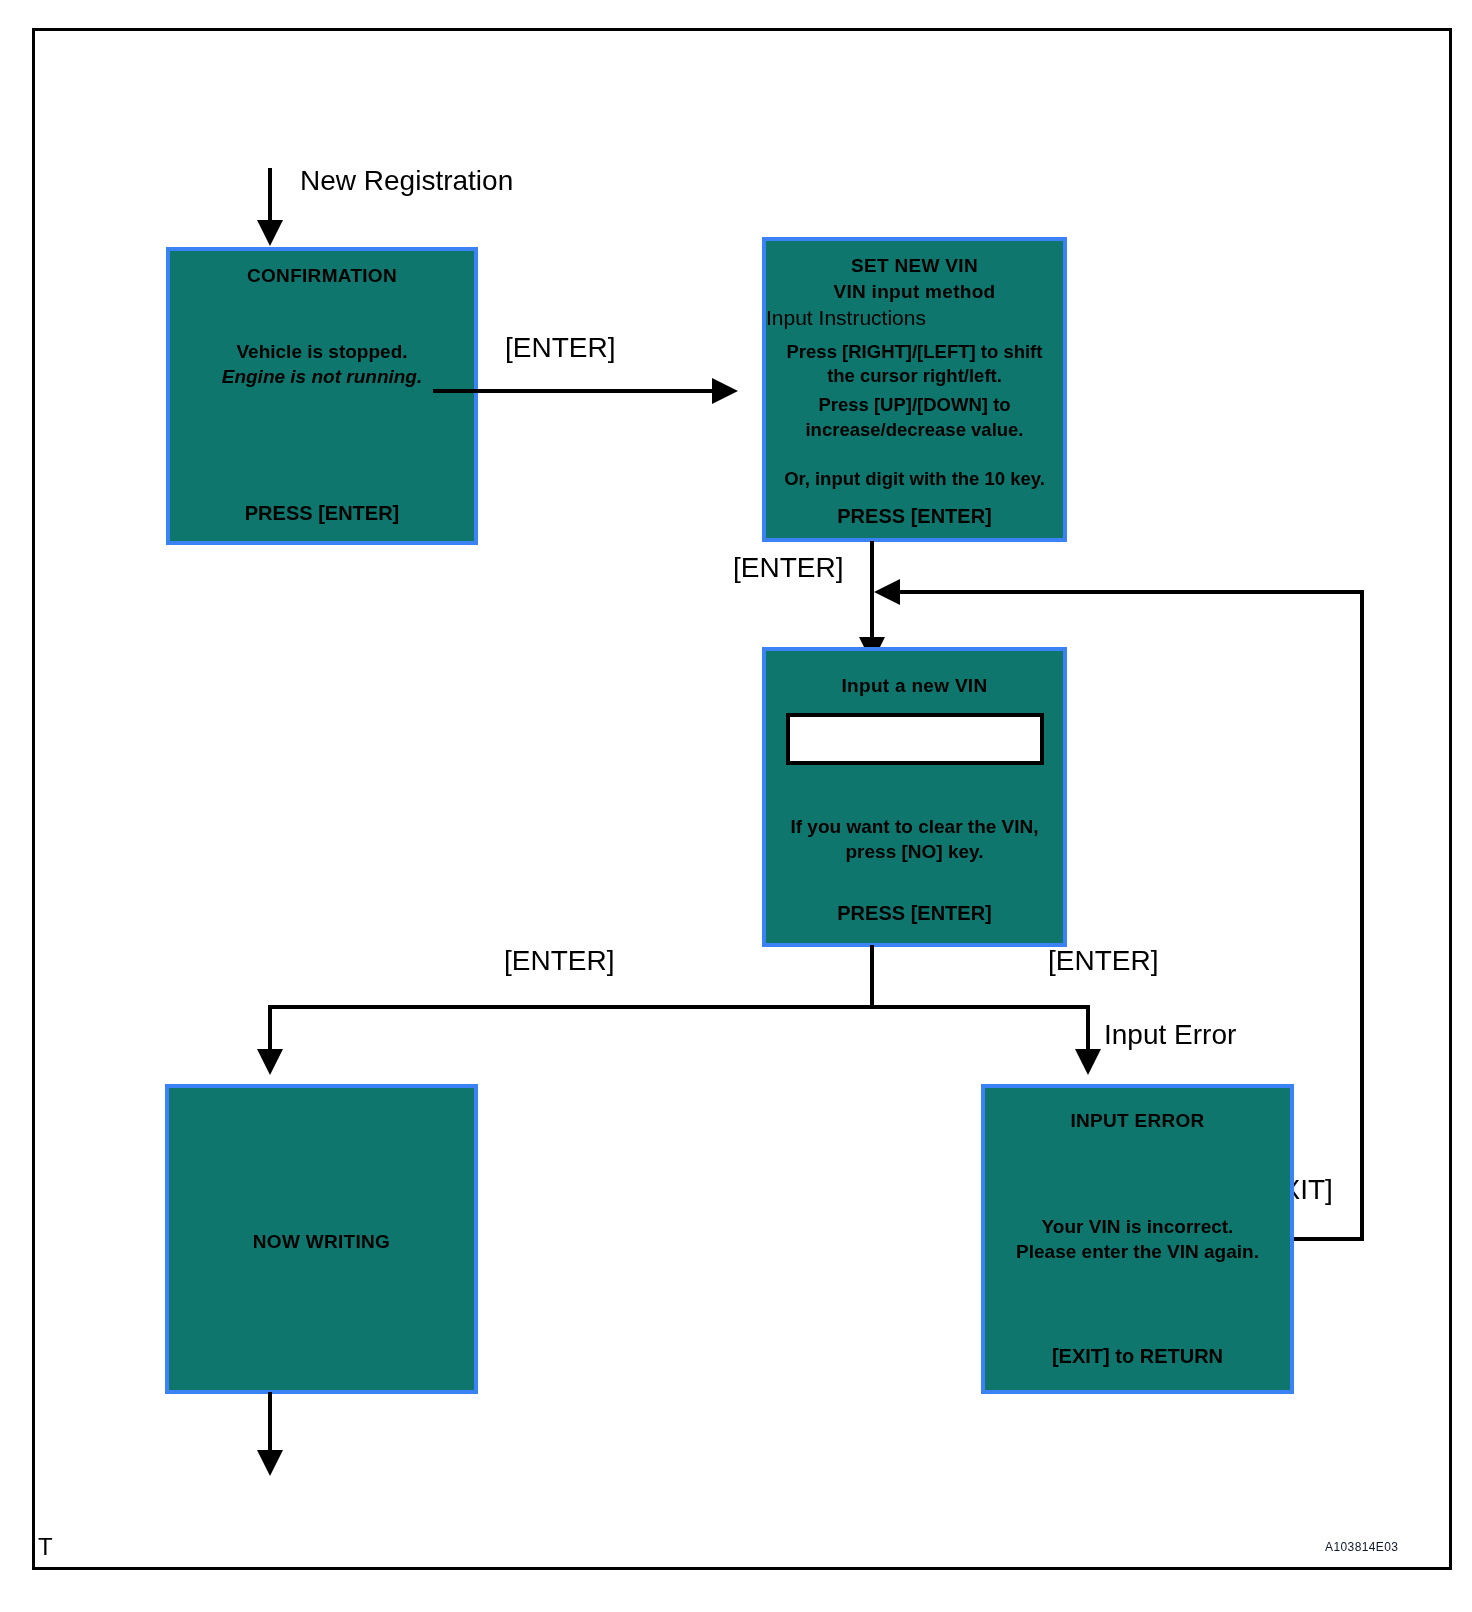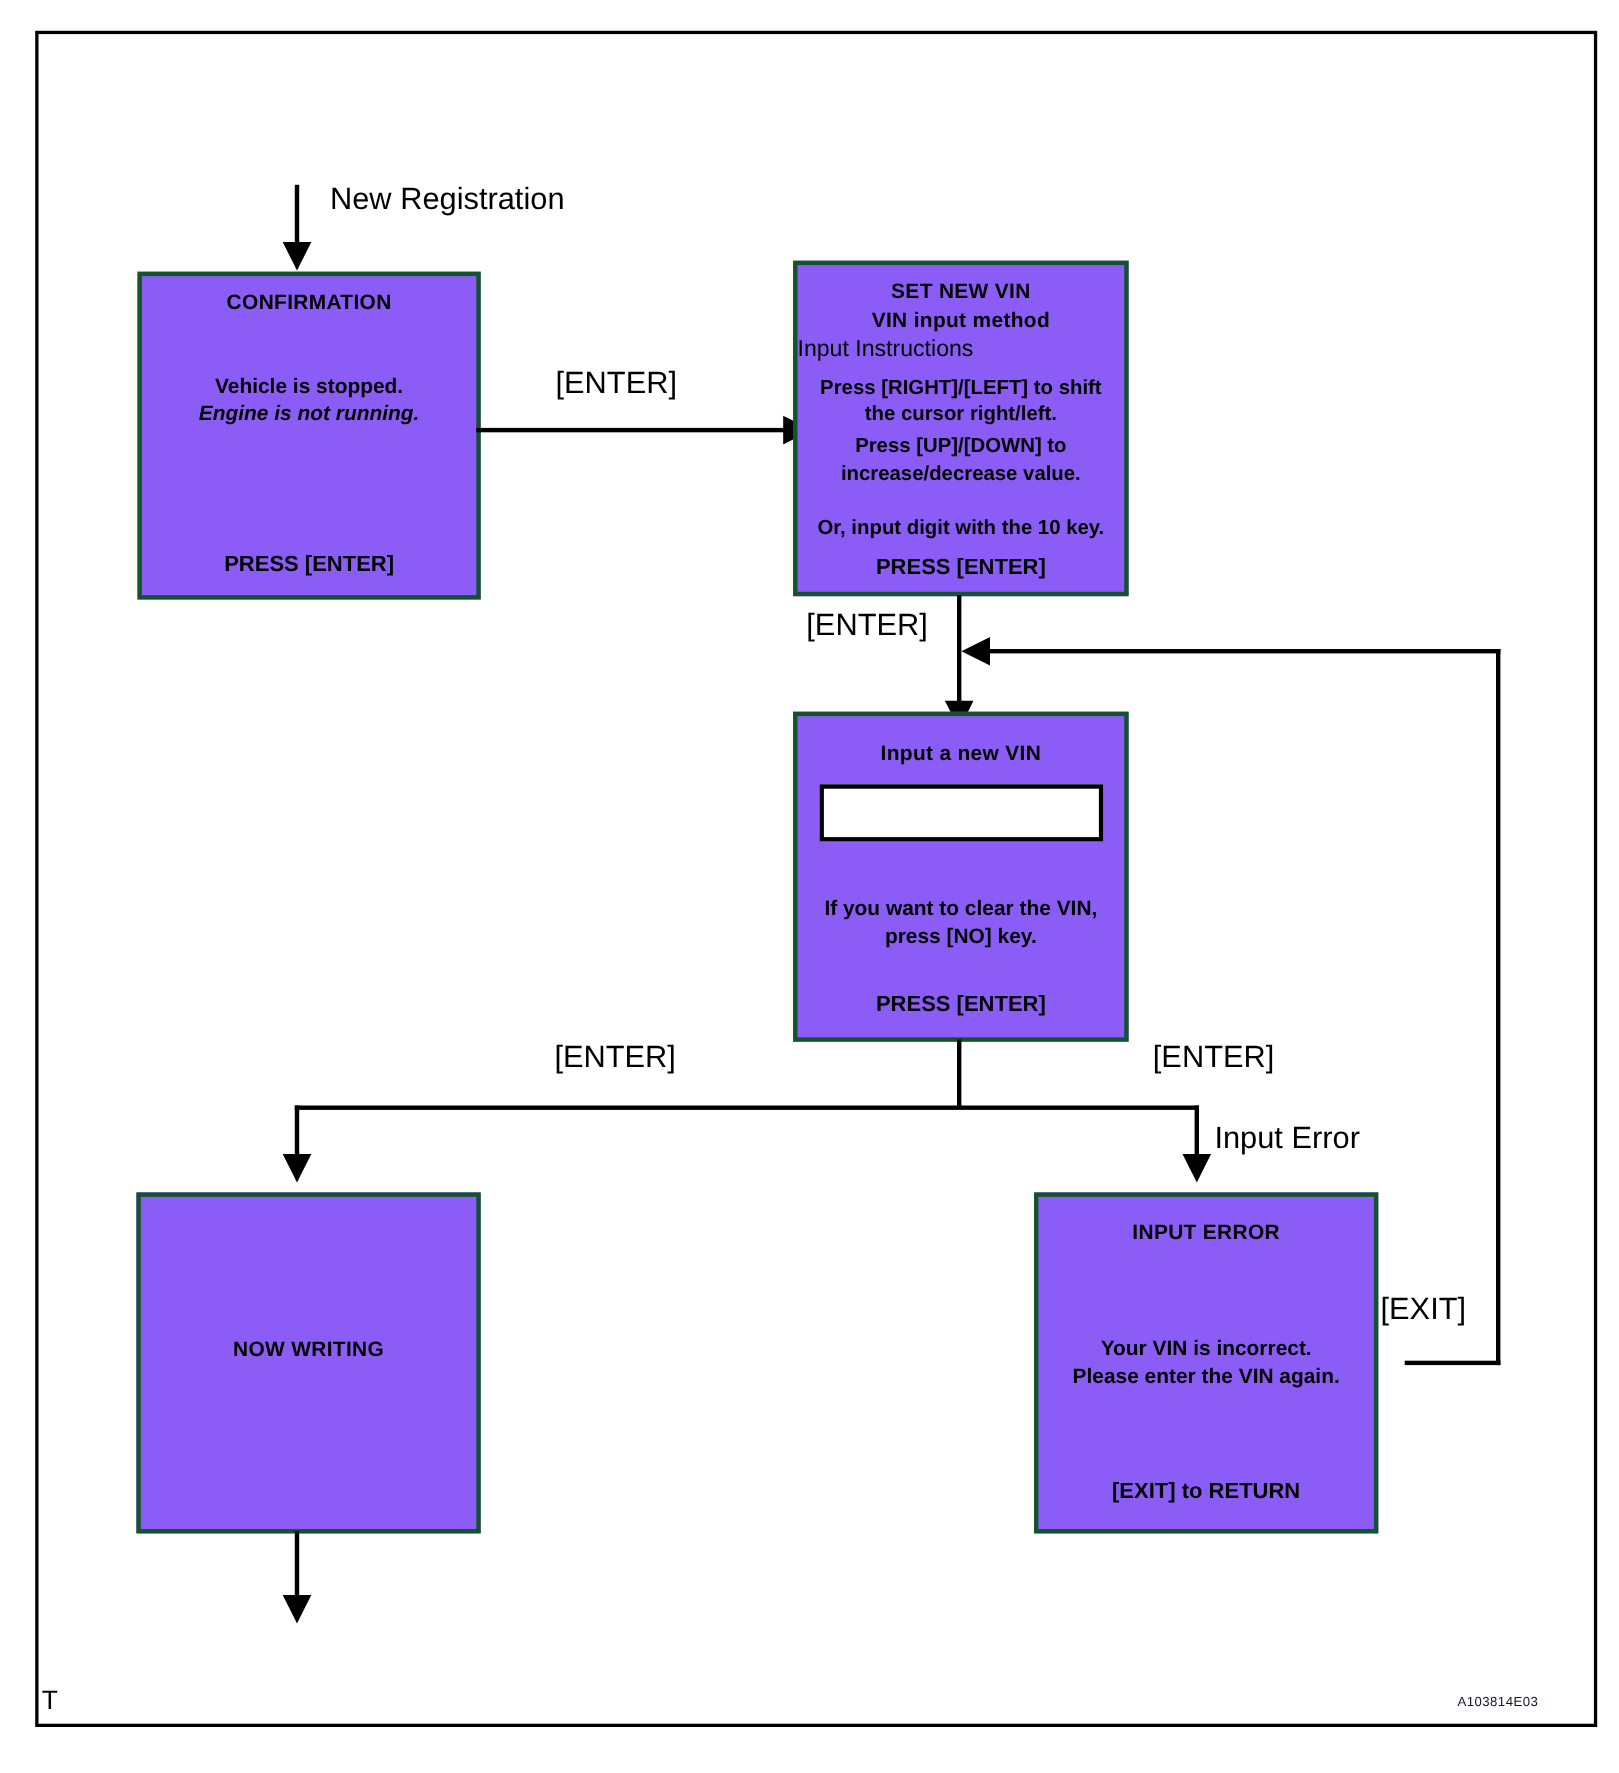--- a/index.html
+++ b/index.html
@@ -21,23 +21,24 @@
     left: 32px;
     top: 28px;
     width: 1420px;
     height: 1542px;
     border: 3px solid #000;
     box-sizing: border-box;
   }
   
   .screen-box {
     position: absolute;
-    border: 4px solid #14532d;
+    border: 4px solid #3b82f6;
     box-sizing: border-box;
-    background: #8b5cf6;
+    background: #0f766e;
+    margin-left: 41px;
   }
   .bx-title {
     position: absolute;
     left: 0; right: 0;
     text-align: center;
     font-weight: bold;
     font-size: 19px;
     letter-spacing: 0.3px;
     color: #000;
   }
@@ -193,21 +194,21 @@
   <div class="ln-v" style="left:268px; top:1005px; height:46px;"></div>
   <div class="arrow-d" style="left:257px; top:1049px;"></div>
   <div class="lbl" style="left:504px; top:945px;">[ENTER]</div>
 
   <div class="ln-v" style="left:1086px; top:1005px; height:46px;"></div>
   <div class="arrow-d" style="left:1075px; top:1049px;"></div>
   <div class="lbl" style="left:1048px; top:945px;">[ENTER]</div>
   <div class="lbl" style="left:1104px; top:1019px;">Input Error</div>
 
   <div class="screen-box" style="left:124px; top:1084px; width:313px; height:310px;">
-    <div class="bx-title" style="top:129px;">NOW WRITING</div>
+    <div class="bx-title" style="top:143px;">NOW WRITING</div>
   </div>
 
   <div class="screen-box" style="left:940px; top:1084px; width:313px; height:310px;">
     <div class="bx-title" style="top:22px;">INPUT  ERROR</div>
     <div class="bx-body" style="top:126px;">Your VIN is incorrect.</div>
     <div class="bx-body" style="top:151px;">Please enter the VIN again.</div>
     <div class="bx-foot" style="bottom:22px;">[EXIT] to RETURN</div>
   </div>
 
   <div class="ln-v" style="left:268px; top:1392px; height:60px;"></div>

